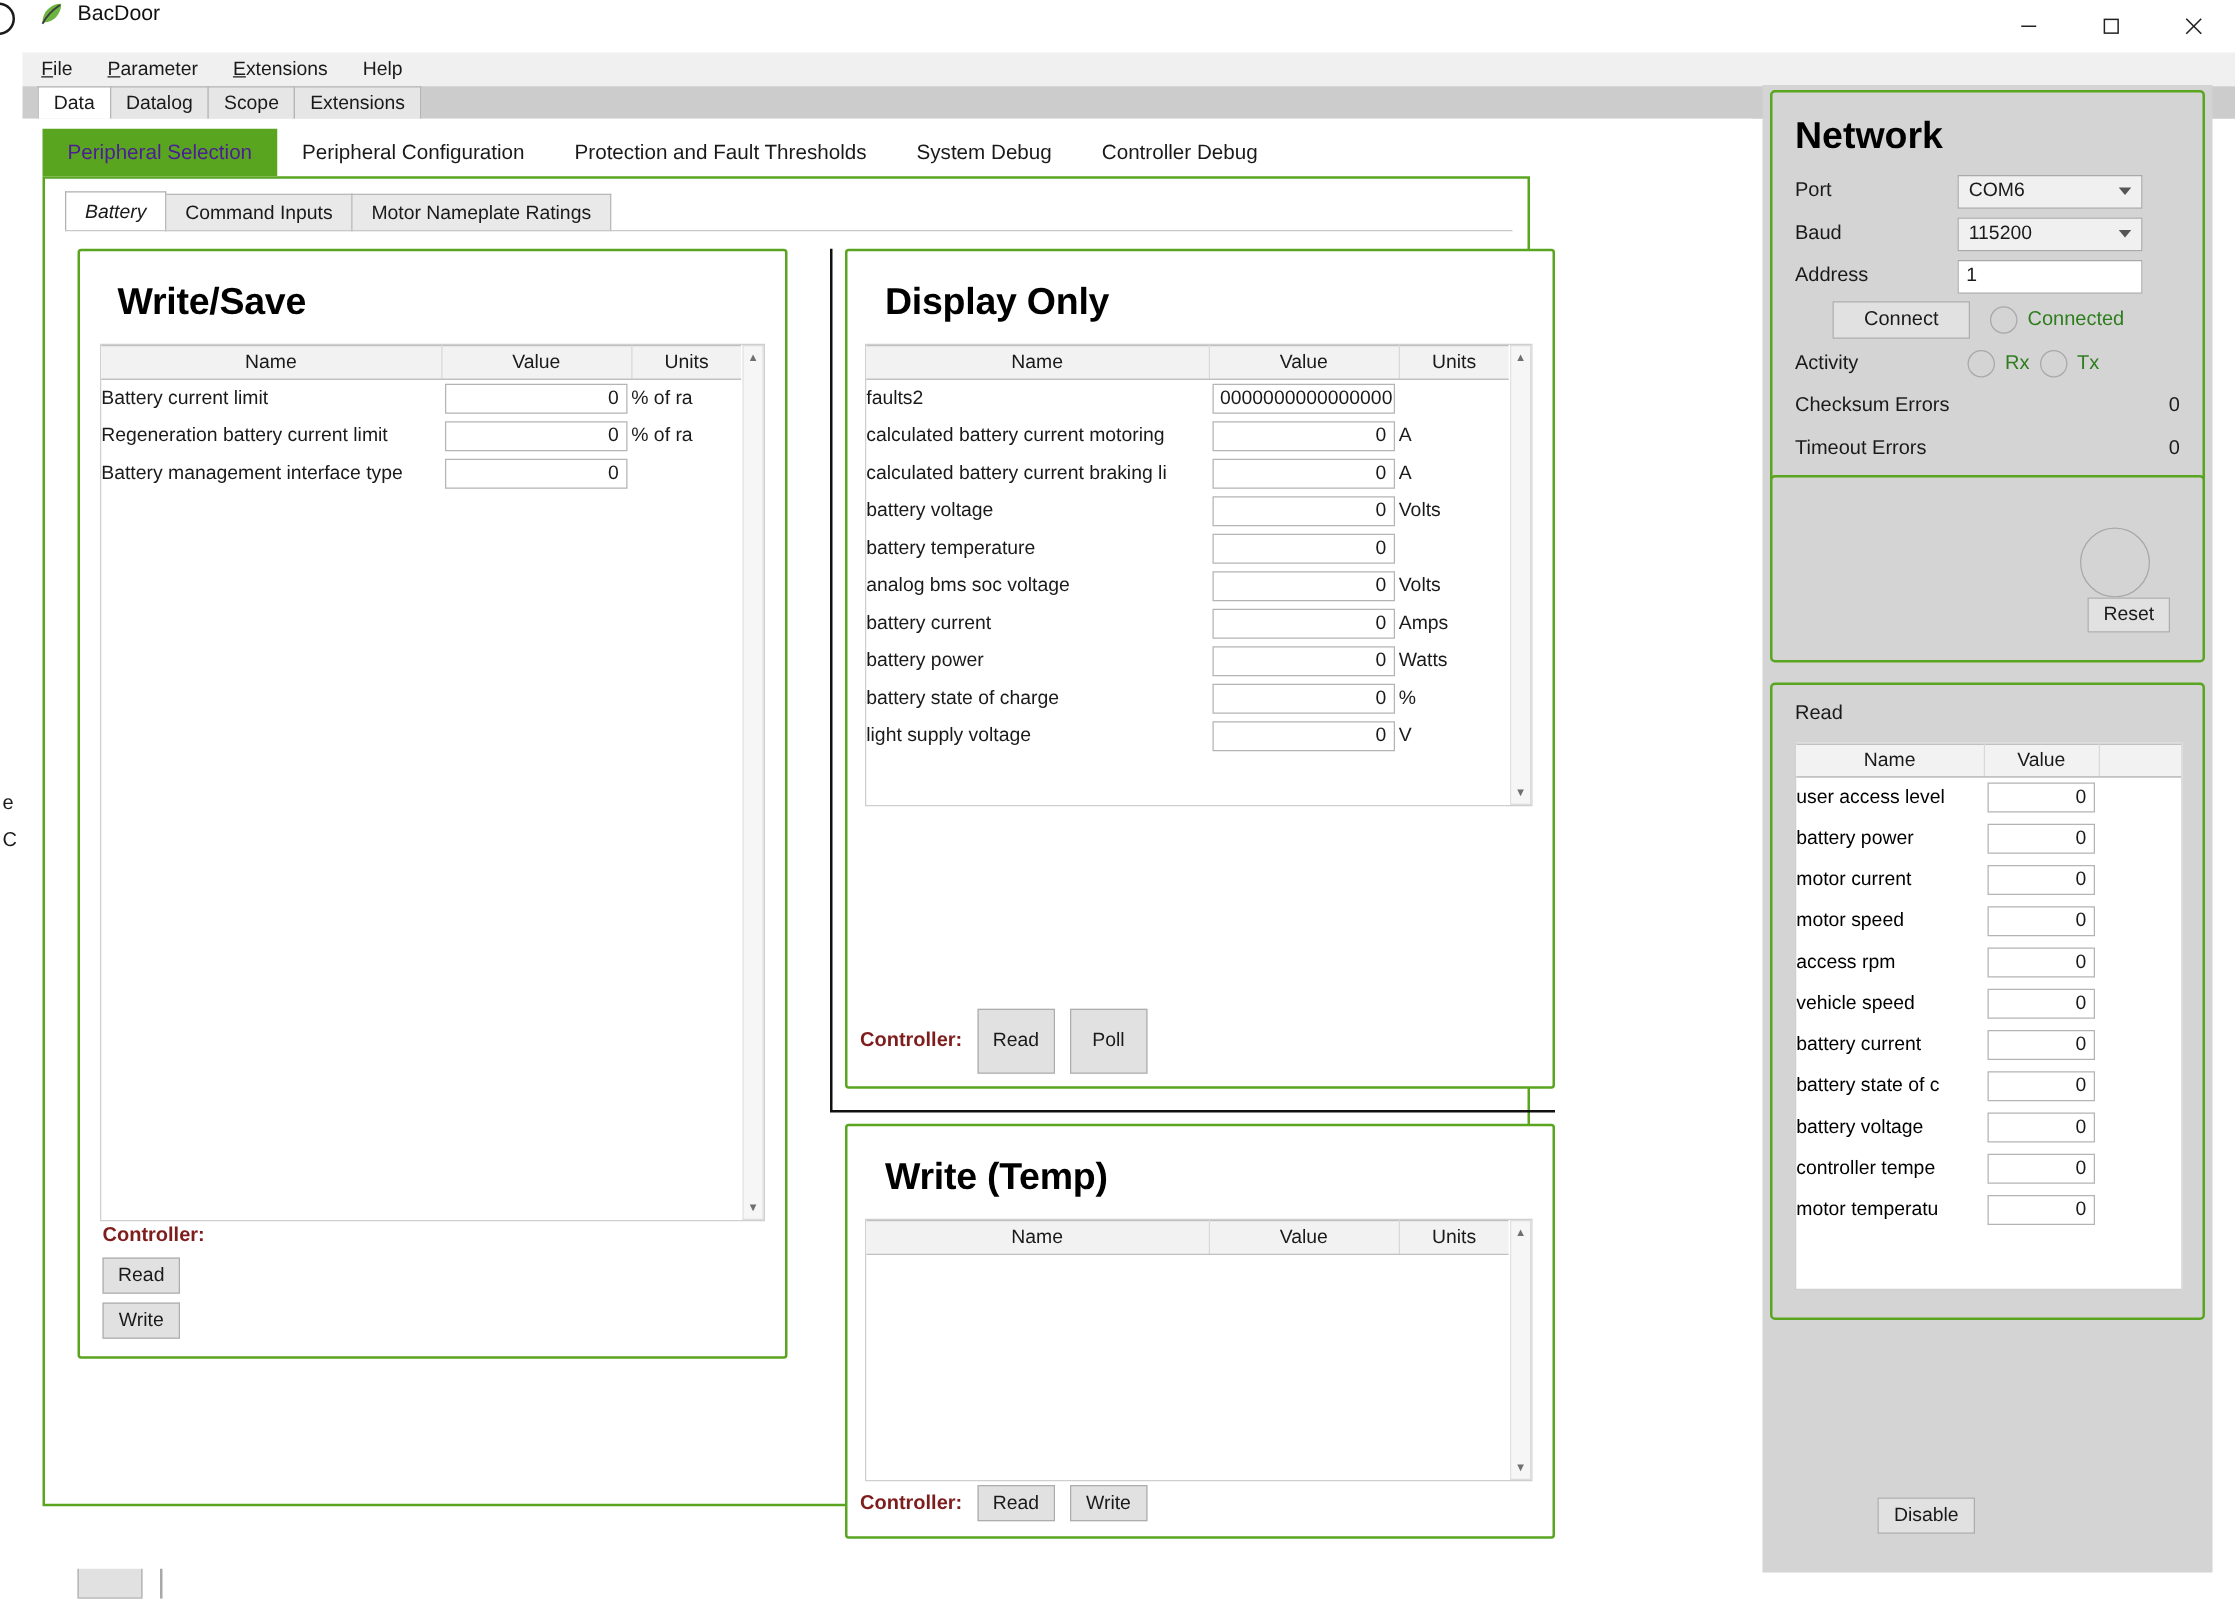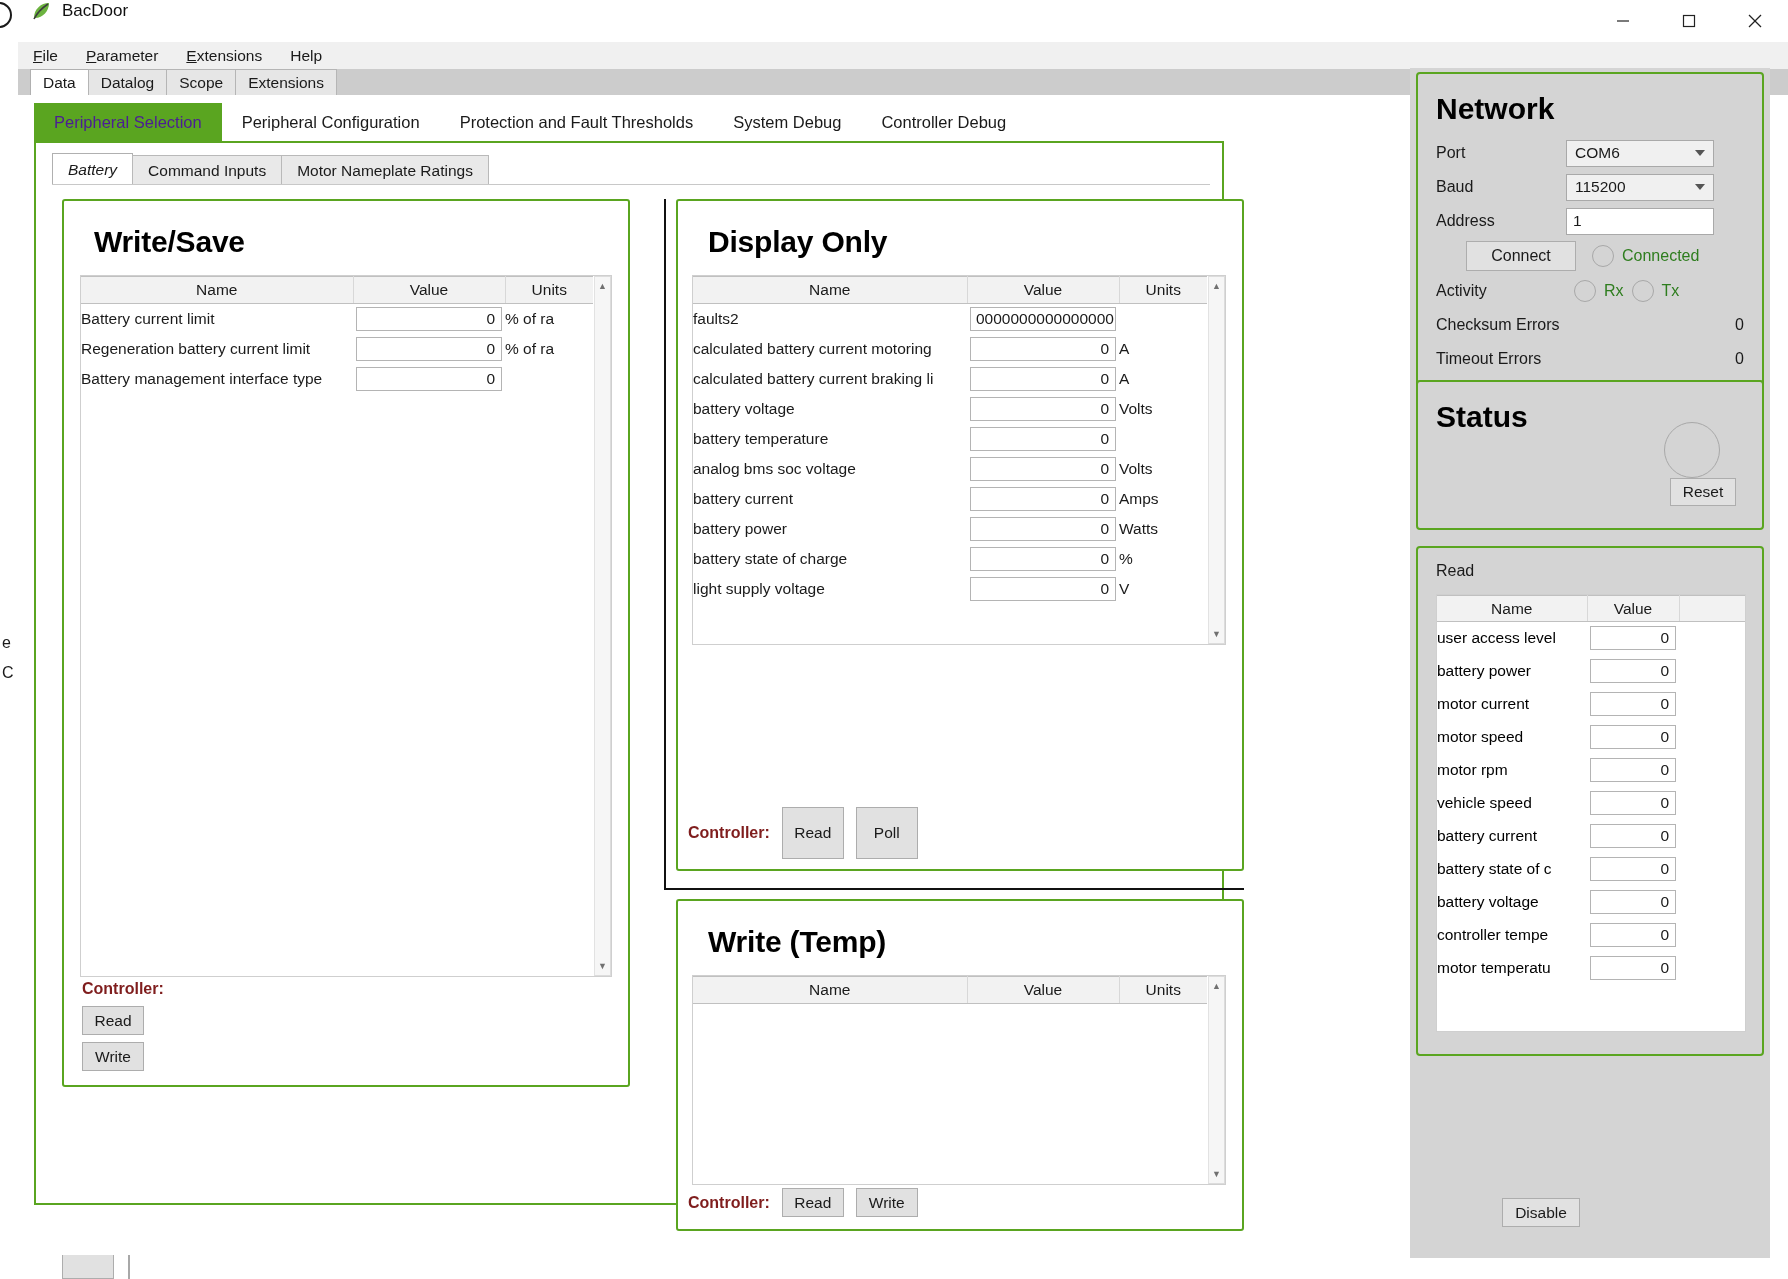--- a/index.html
+++ b/index.html
@@ -613,21 +613,20 @@
         <span>Checksum Errors</span>
         <span>0</span>
       </div>
       <div class="err-row">
         <span>Timeout Errors</span>
         <span>0</span>
       </div>
     </div>
 
     <div class="card card-status">
-      <div class="card-h1">Status</div>
       <div class="status-led"></div>
       <div class="btn-reset">Reset</div>
     </div>
 
     <div class="card card-read">
       <div class="read-title">Read</div>
       <div class="read-body">
         <table class="readgrid">
           <colgroup>
               <col style="width:150px">
@@ -664,21 +663,21 @@
                 <td></td>
               </tr>
               <tr>
                 <td class="cell-name">motor speed</td>
                 <td>
                   <span class="numbox">0</span>
                 </td>
                 <td></td>
               </tr>
               <tr>
-                <td class="cell-name">motor rpm</td>
+                <td class="cell-name">access rpm</td>
                 <td>
                   <span class="numbox">0</span>
                 </td>
                 <td></td>
               </tr>
               <tr>
                 <td class="cell-name">vehicle speed</td>
                 <td>
                   <span class="numbox">0</span>
                 </td>

